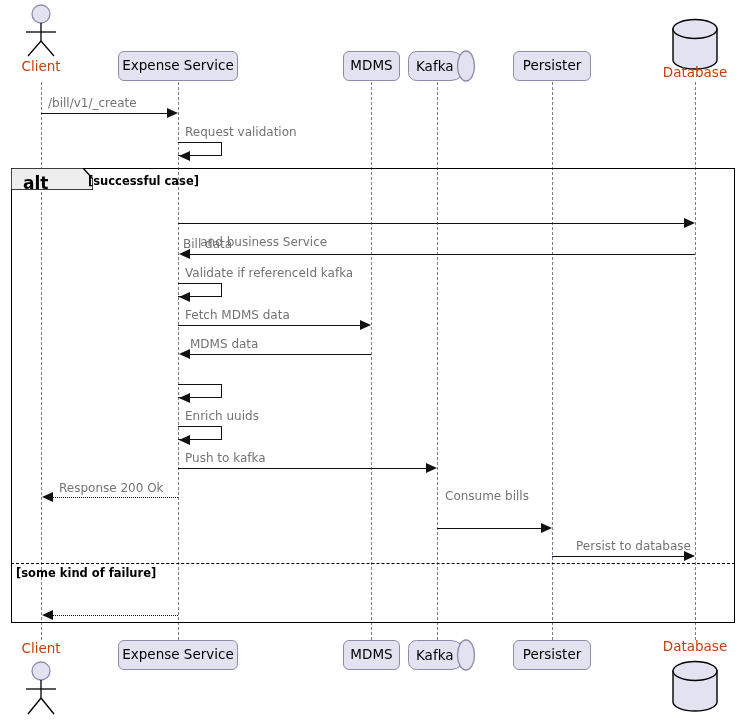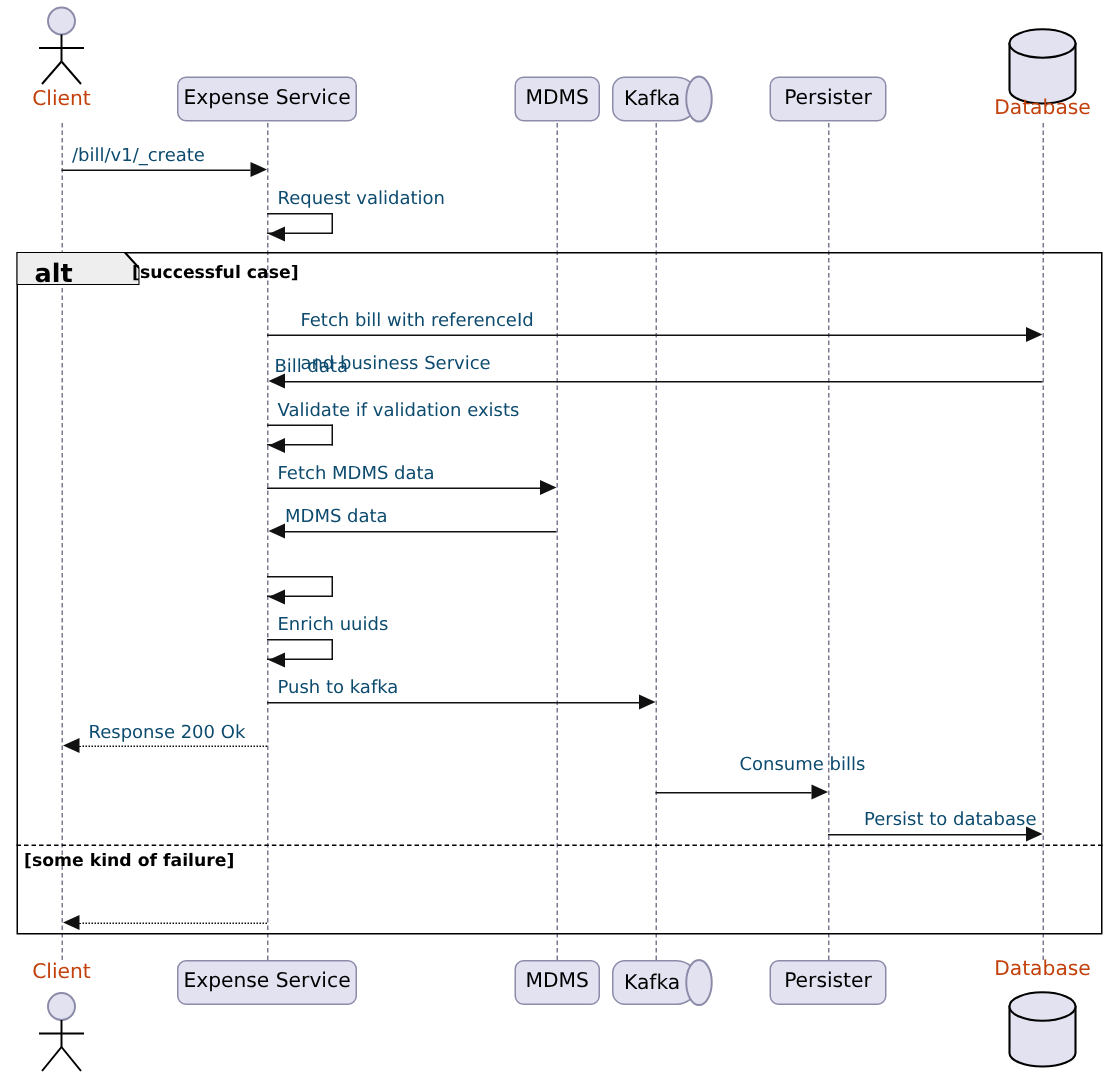--- a/index.html
+++ b/index.html
@@ -46,21 +46,21 @@
   .frametag-clip{position:absolute;}
   .guard{
     position:absolute;font-size:11.5px;font-weight:bold;color:#000;white-space:nowrap;
   }
   .divider{position:absolute;height:0;border-top:1.4px dashed #000;}
 
   
   .msgline{position:absolute;height:0;border-top:1.25px solid #111;}
   .msgline.dotted{border-top:1.3px dotted #111;}
   .msglabel{
-    position:absolute;font-size:12px;color:#0c4a6e;white-space:pre;line-height:14.5px;
+    position:absolute;font-size:12px;color:#737373;white-space:pre;line-height:14.5px;
   }
   .arrowhead{position:absolute;width:0;height:0;}
   .arrow-r{
     border-top:5px solid transparent;border-bottom:5px solid transparent;
     border-left:11px solid #111;
   }
   .arrow-l{
     border-top:5px solid transparent;border-bottom:5px solid transparent;
     border-right:11px solid #111;
   }
@@ -150,31 +150,31 @@
   <div class="frame" style="left:11px; top:168px; width:724px; height:455px;"></div>
 
   <svg class="frametag-clip" width="82" height="22" style="left:11px; top:168px;">
     <path d="M0 0 L72 0 L82 11 L82 22 L0 22 Z" fill="#EEEEEE" stroke="#000" stroke-width="1.4"></path>
   </svg>
   <div class="guard" style="left:23px; top:173px; font-size:17px;">alt</div>
 
   <div class="guard" style="left:88px; top:174px;">[successful case]</div>
 
   <div class="msglabel" style="left:185px; top:191px;">
-    <span>Fetch bill with referenceId</span><br>
+    <br>
     <span>and business Service</span>
   </div>
   <div class="msgline" style="left:178px; top:223px; width:506px;"></div>
   <div class="arrowhead arrow-r" style="left:684px; top:218px;"></div>
 
   <div class="msglabel" style="left:183px; top:237px;">Bill data</div>
   <div class="msgline" style="left:189px; top:254px; width:506px;"></div>
   <div class="arrowhead arrow-l" style="left:179px; top:249px;"></div>
 
-  <div class="msglabel" style="left:185px; top:266px;">Validate if validation exists</div>
+  <div class="msglabel" style="left:185px; top:266px;">Validate if referenceId kafka</div>
   <div class="selfbox" style="left:178px; top:283px; width:44px; height:14px;"></div>
   <div class="arrowhead arrow-l" style="left:179px; top:292px;"></div>
 
   <div class="msglabel" style="left:185px; top:308px;">Fetch MDMS data</div>
   <div class="msgline" style="left:178px; top:325px; width:182px;"></div>
   <div class="arrowhead arrow-r" style="left:360px; top:320px;"></div>
 
   <div class="msglabel" style="left:190px; top:337px;">MDMS data</div>
   <div class="msgline" style="left:189px; top:354px; width:182px;"></div>
   <div class="arrowhead arrow-l" style="left:179px; top:349px;"></div>
@@ -187,21 +187,21 @@
   <div class="arrowhead arrow-l" style="left:179px; top:435px;"></div>
 
   <div class="msglabel" style="left:185px; top:451px;">Push to kafka</div>
   <div class="msgline" style="left:178px; top:468px; width:248px;"></div>
   <div class="arrowhead arrow-r" style="left:426px; top:463px;"></div>
 
   <div class="msglabel" style="left:59px; top:481px;">Response 200 Ok</div>
   <div class="msgline dotted" style="left:52px; top:497px; width:126px;"></div>
   <div class="arrowhead arrow-l" style="left:42px; top:492px;"></div>
 
-  <div class="msglabel" style="left:445px; top:502px;margin-left:48px;">Consume bills</div>
+  <div class="msglabel" style="left:445px; top:489px;">Consume bills</div>
   <div class="msgline" style="left:437px; top:528px; width:104px;"></div>
   <div class="arrowhead arrow-r" style="left:541px; top:523px;"></div>
 
   <div class="msglabel" style="left:560px; top:539px;margin-left:16px;">Persist to database</div>
   <div class="msgline" style="left:552px; top:556px; width:132px;"></div>
   <div class="arrowhead arrow-r" style="left:684px; top:551px;"></div>
 
   <div class="divider" style="left:11px; top:563px; width:724px;"></div>
   <div class="guard" style="left:16px; top:566px;">[some kind of failure]</div>
 

